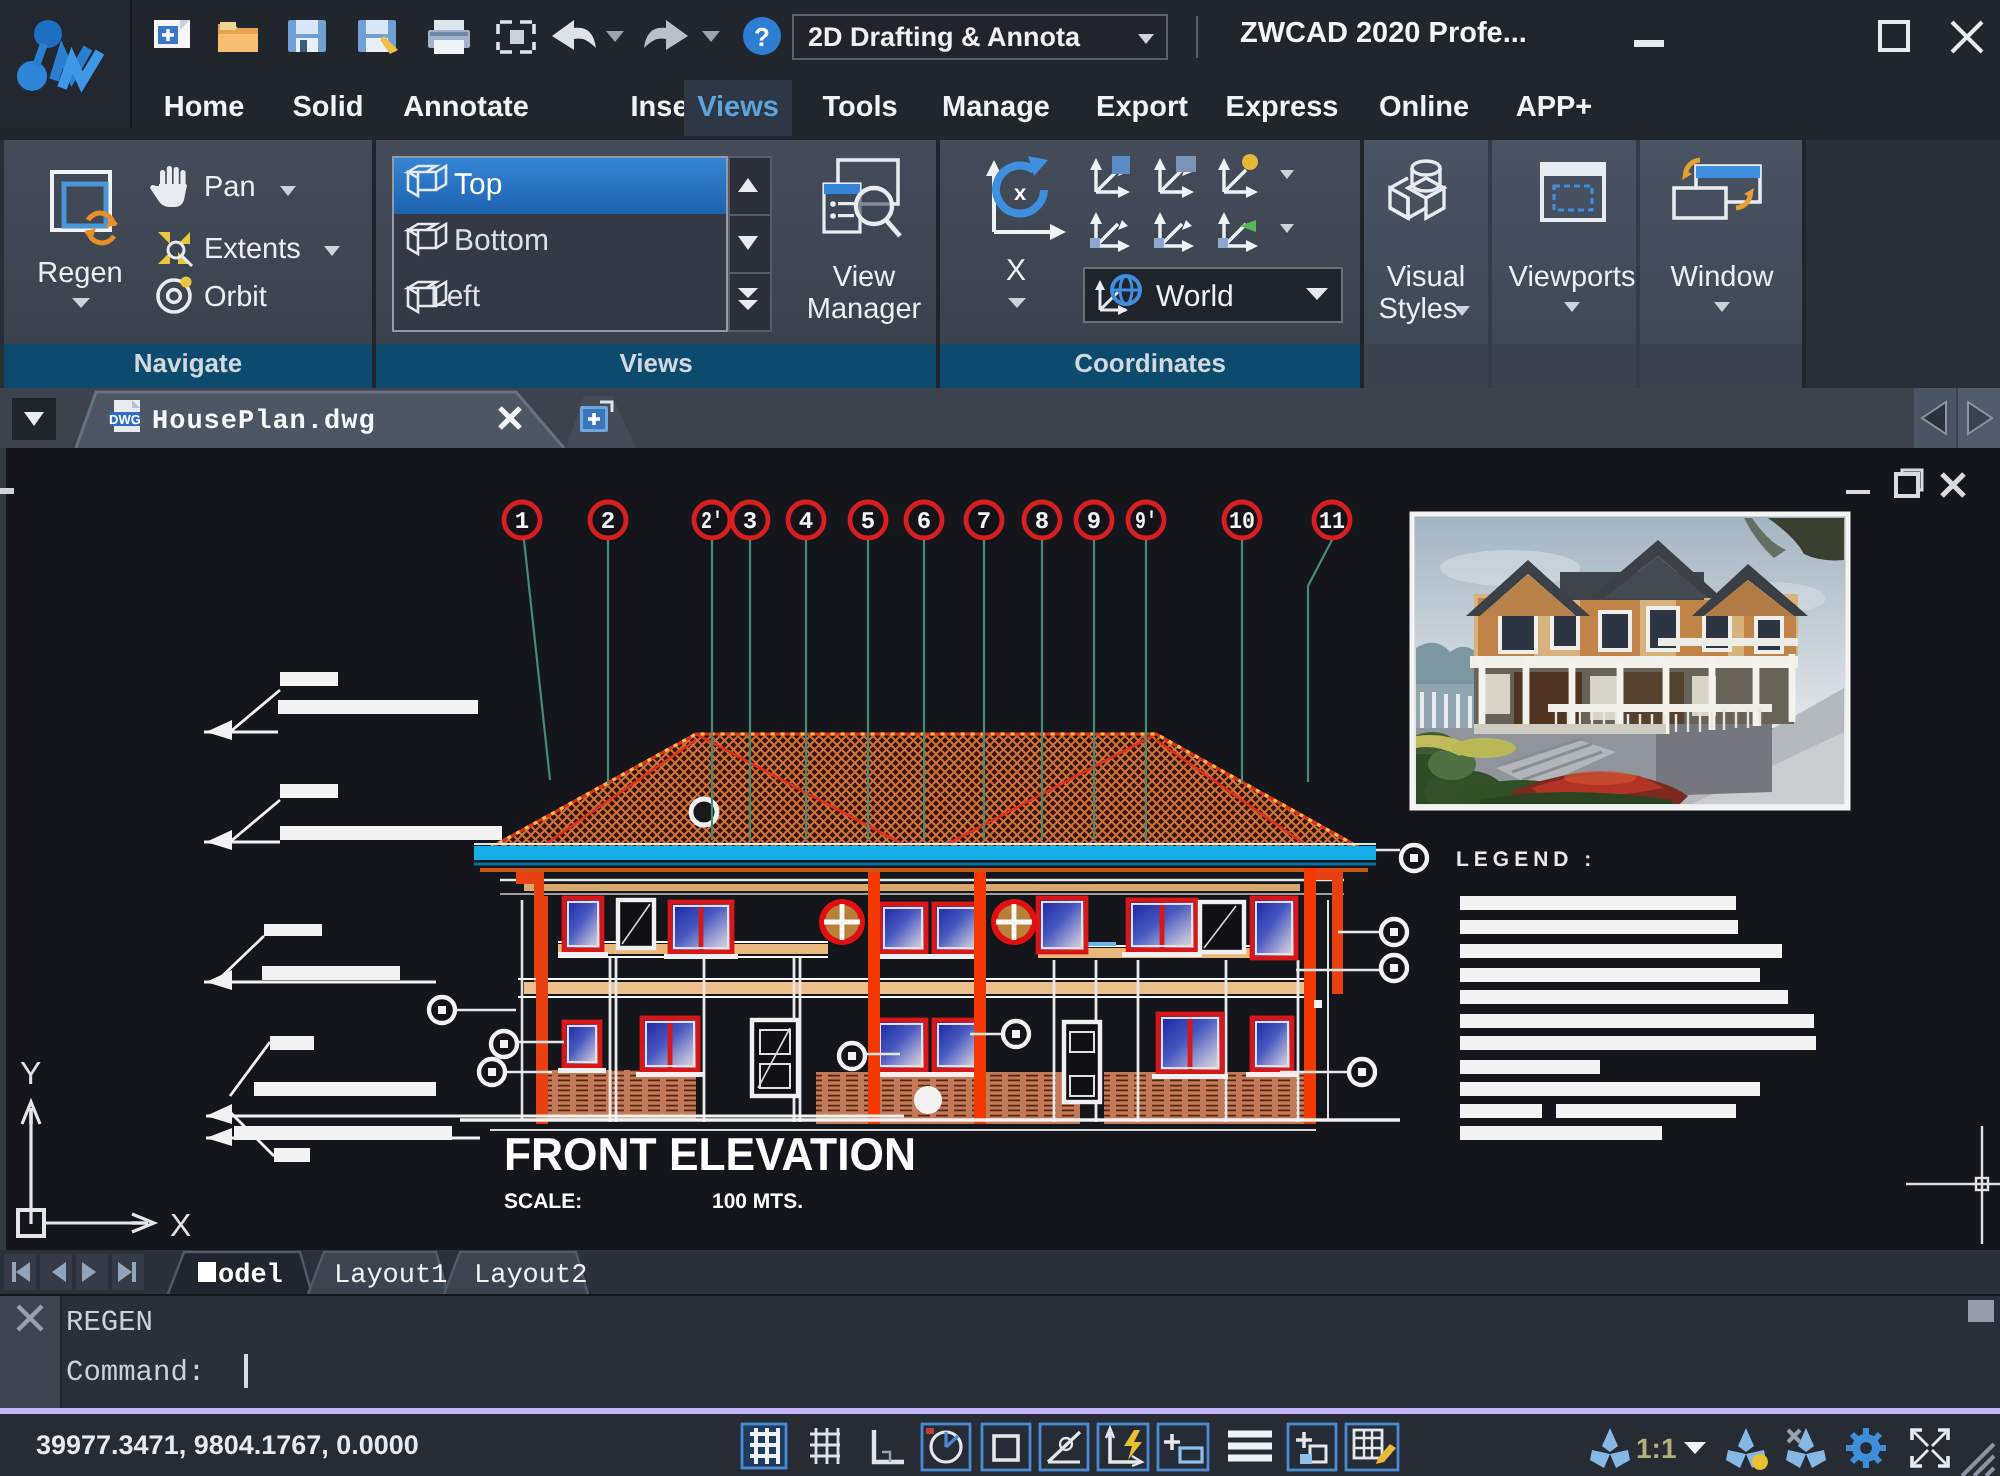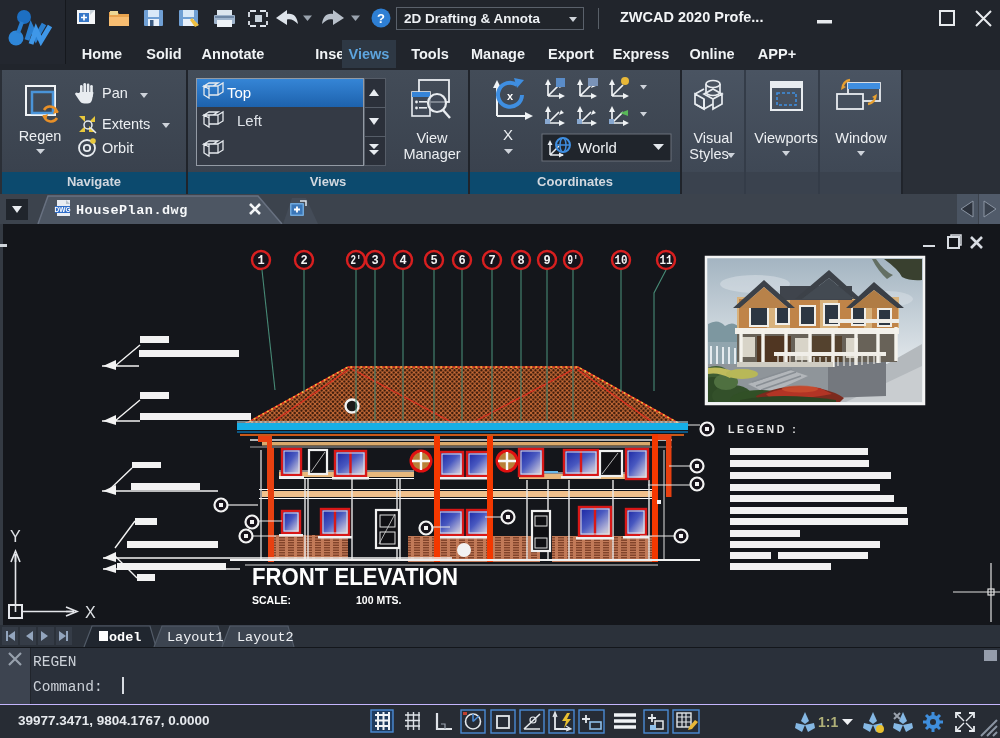--- a/index.html
+++ b/index.html
@@ -55,21 +55,21 @@
 
   
   #cmd { position:absolute; left:0; top:647px; width:1000px; height:57px; background:#2a303a;
          border-top:1px solid #13161b; font-family:"Liberation Mono", monospace; }
   #cmdgut { position:absolute; left:0; top:0; width:31px; height:57px; background:#3d4450;
             border-right:1px solid #20242b; }
   .cmdtext { position:absolute; left:33px; color:#ccd1d8; font-size:14.5px; }
 
   
   #status { position:absolute; left:0; top:704px; width:1000px; height:34px; background:#272c34;
-            border-top:1px solid #c4b5fd; }
+            border-top:3px solid #c4b5fd; }
   #coords { position:absolute; left:18px; top:8px; color:#e6e9ed; font-size:13.5px; font-weight:bold; }
 </style>
 </head>
 <body>
 <div id="app">
 
   <div id="titlebar"></div>
   <div id="logo">
     <svg width="66" height="64" viewBox="0 0 66 64">
       <circle cx="24" cy="17" r="7" fill="#1d6fc2"></circle>
@@ -200,21 +200,22 @@
       <path d="M162 53 l8 0 l-4 5 z" fill="#ced3da"></path>
 
       <circle cx="87" cy="78" r="8" fill="none" stroke="#e8ecf0" stroke-width="1.8"></circle>
       <circle cx="87" cy="78" r="3.2" fill="none" stroke="#e8ecf0" stroke-width="1.8"></circle>
       <circle cx="93" cy="71" r="2.8" fill="#e8c83c"></circle>
       <text x="102" y="83" font-size="14.5" fill="#eceff2" font-family="Liberation Sans">Orbit</text>
     </svg>
 
     <div id="vlist">
       <div class="vrow sel"><span class="vico"></span><span style="margin-left:30px;">Top</span></div>
-      <div class="vrow"><span class="vico"></span><span style="margin-left:40px;">Left</span></div>
+      <div class="vrow"><span class="vico"></span><span style="margin-left:30px;">Bottom</span></div>
+      <div class="vrow"><span class="vico"></span><span style="margin-left:18px;">Left</span></div>
     </div>
     <div id="vscroll">
       <div class="varr"></div>
         <div class="varr"></div>
         <div class="varr" style="border-bottom:none;"></div>
     </div>
     <svg class="abs" style="left:196px;top:8px;" width="192" height="90" viewBox="0 0 192 90">
 
       <g fill="none" stroke="#e6eaee" stroke-width="1.3">
         <path d="M8 8 l5 -3 h9 l-5 3 z M8 8 v9 l5 3 v-9 z M13 17 h9 v-9 h-9 z M22 8 l5 -3 v9 l-5 3"></path>

